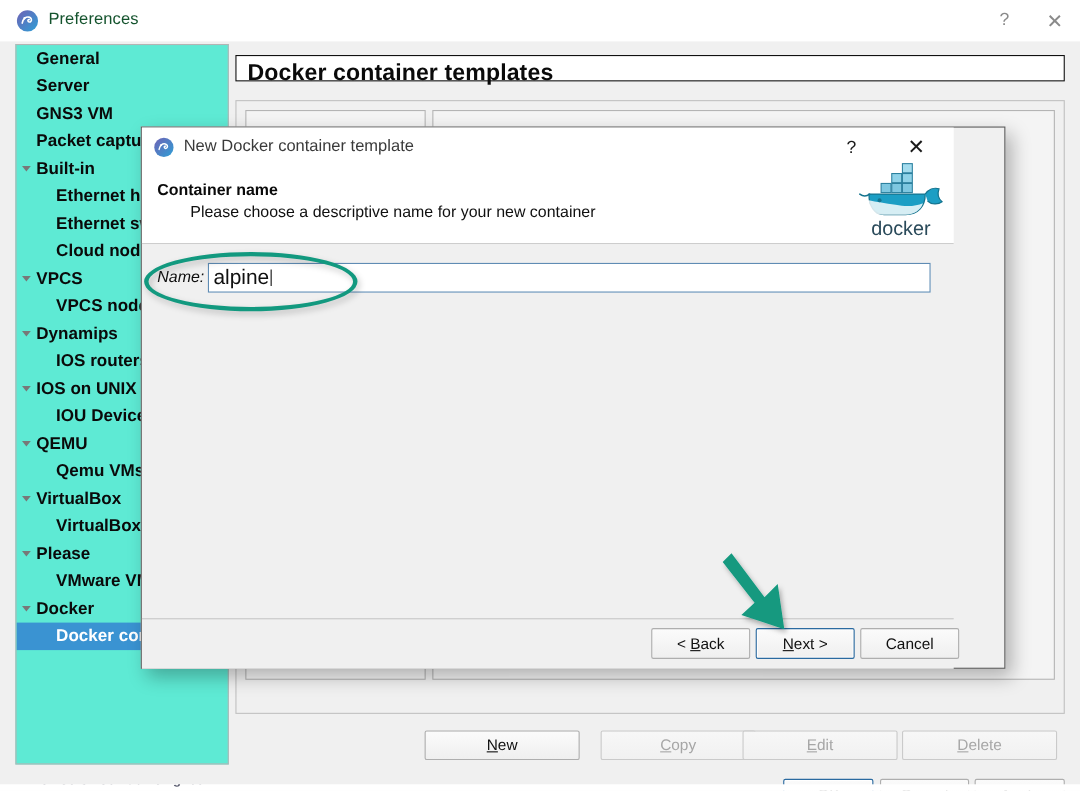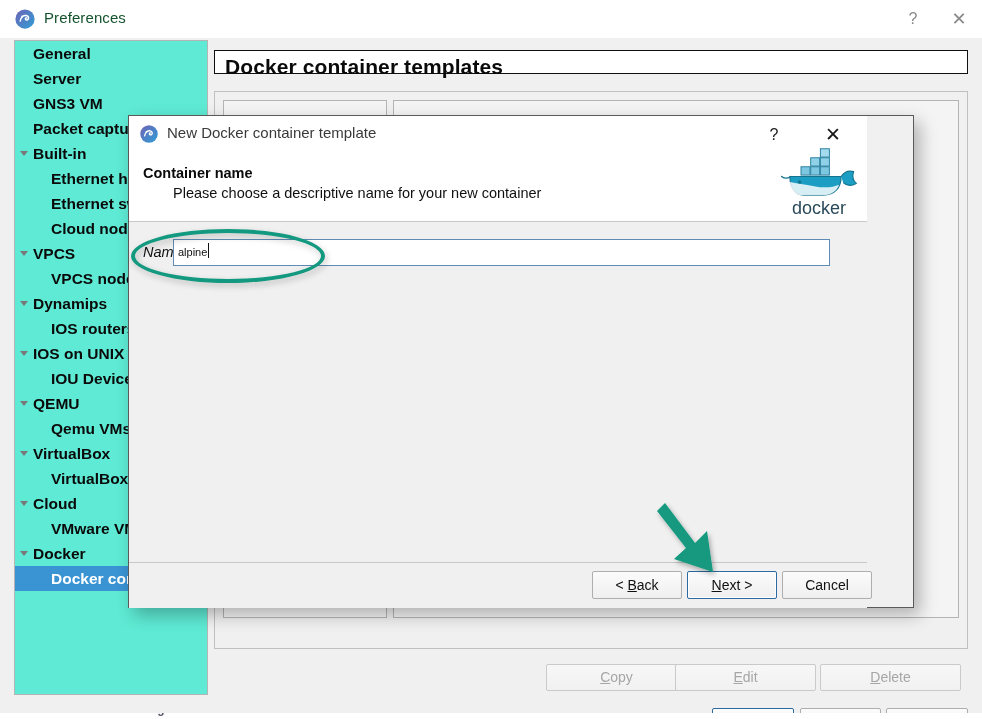--- a/index.html
+++ b/index.html
@@ -286,26 +286,26 @@
   }
   .field-label {
     position: absolute;
     left: 14px; top: 22px;
     font-size: 14.5px;
     color: #101010;
     font-style: italic;
   }
   .field-input {
     position: absolute;
-    left: 44px; top: 17px;
+    left: 60px; top: 17px;
     width: 657px; height: 27px;
     background: #ffffff;
     border: 1px solid #5f8cb4;
     box-sizing: border-box;
-    font-size: 11px;
+    font-size: 19px;
     color: #101010;
     line-height: 25px;
     padding-left: 4px;
     white-space: nowrap;
     overflow: hidden;
   }
   .caret {
     display: inline-block;
     width: 1px;
     height: 15px;
@@ -385,36 +385,37 @@
         <div class="tree-item"><span class="tree-arrow"></span><span>VPCS</span></div>
         <div class="tree-item child"><span>VPCS nodes</span></div>
         <div class="tree-item"><span class="tree-arrow"></span><span>Dynamips</span></div>
         <div class="tree-item child"><span>IOS routers</span></div>
         <div class="tree-item"><span class="tree-arrow"></span><span>IOS on UNIX</span></div>
         <div class="tree-item child"><span>IOU Devices</span></div>
         <div class="tree-item"><span class="tree-arrow"></span><span>QEMU</span></div>
         <div class="tree-item child"><span>Qemu VMs</span></div>
         <div class="tree-item"><span class="tree-arrow"></span><span>VirtualBox</span></div>
         <div class="tree-item child"><span>VirtualBox VMs</span></div>
-        <div class="tree-item"><span class="tree-arrow"></span><span>Cloud</span></div>
+        <div class="tree-item"><span class="tree-arrow"></span><span>Please</span></div>
         <div class="tree-item child"><span>VMware VMs</span></div>
         <div class="tree-item"><span class="tree-arrow"></span><span>Docker</span></div>
         <div class="tree-item child selected"><span>Docker containers</span></div>
       </div>
 
     <div class="pane-header">
       <span>Docker container templates</span>
     </div>
 
     <div class="pane-group">
       <div class="pane-listbox"></div>
       <div class="pane-detail"></div>
     </div>
 
     <div class="crud-row" id="crud-row">
+        <div class="btn b1"><span class="mnem">N</span><span>ew</span></div>
         <div class="btn b2 disabled"><span class="mnem">C</span><span>opy</span></div>
         <div class="btn b3 disabled"><span class="mnem">E</span><span>dit</span></div>
         <div class="btn b4 disabled"><span class="mnem">D</span><span>elete</span></div>
       </div>
 
     <div class="win-buttons">
       <div class="btn default ok">OK</div>
       <div class="btn cancel">Cancel</div>
       <div class="btn apply">Apply</div>
     </div>

